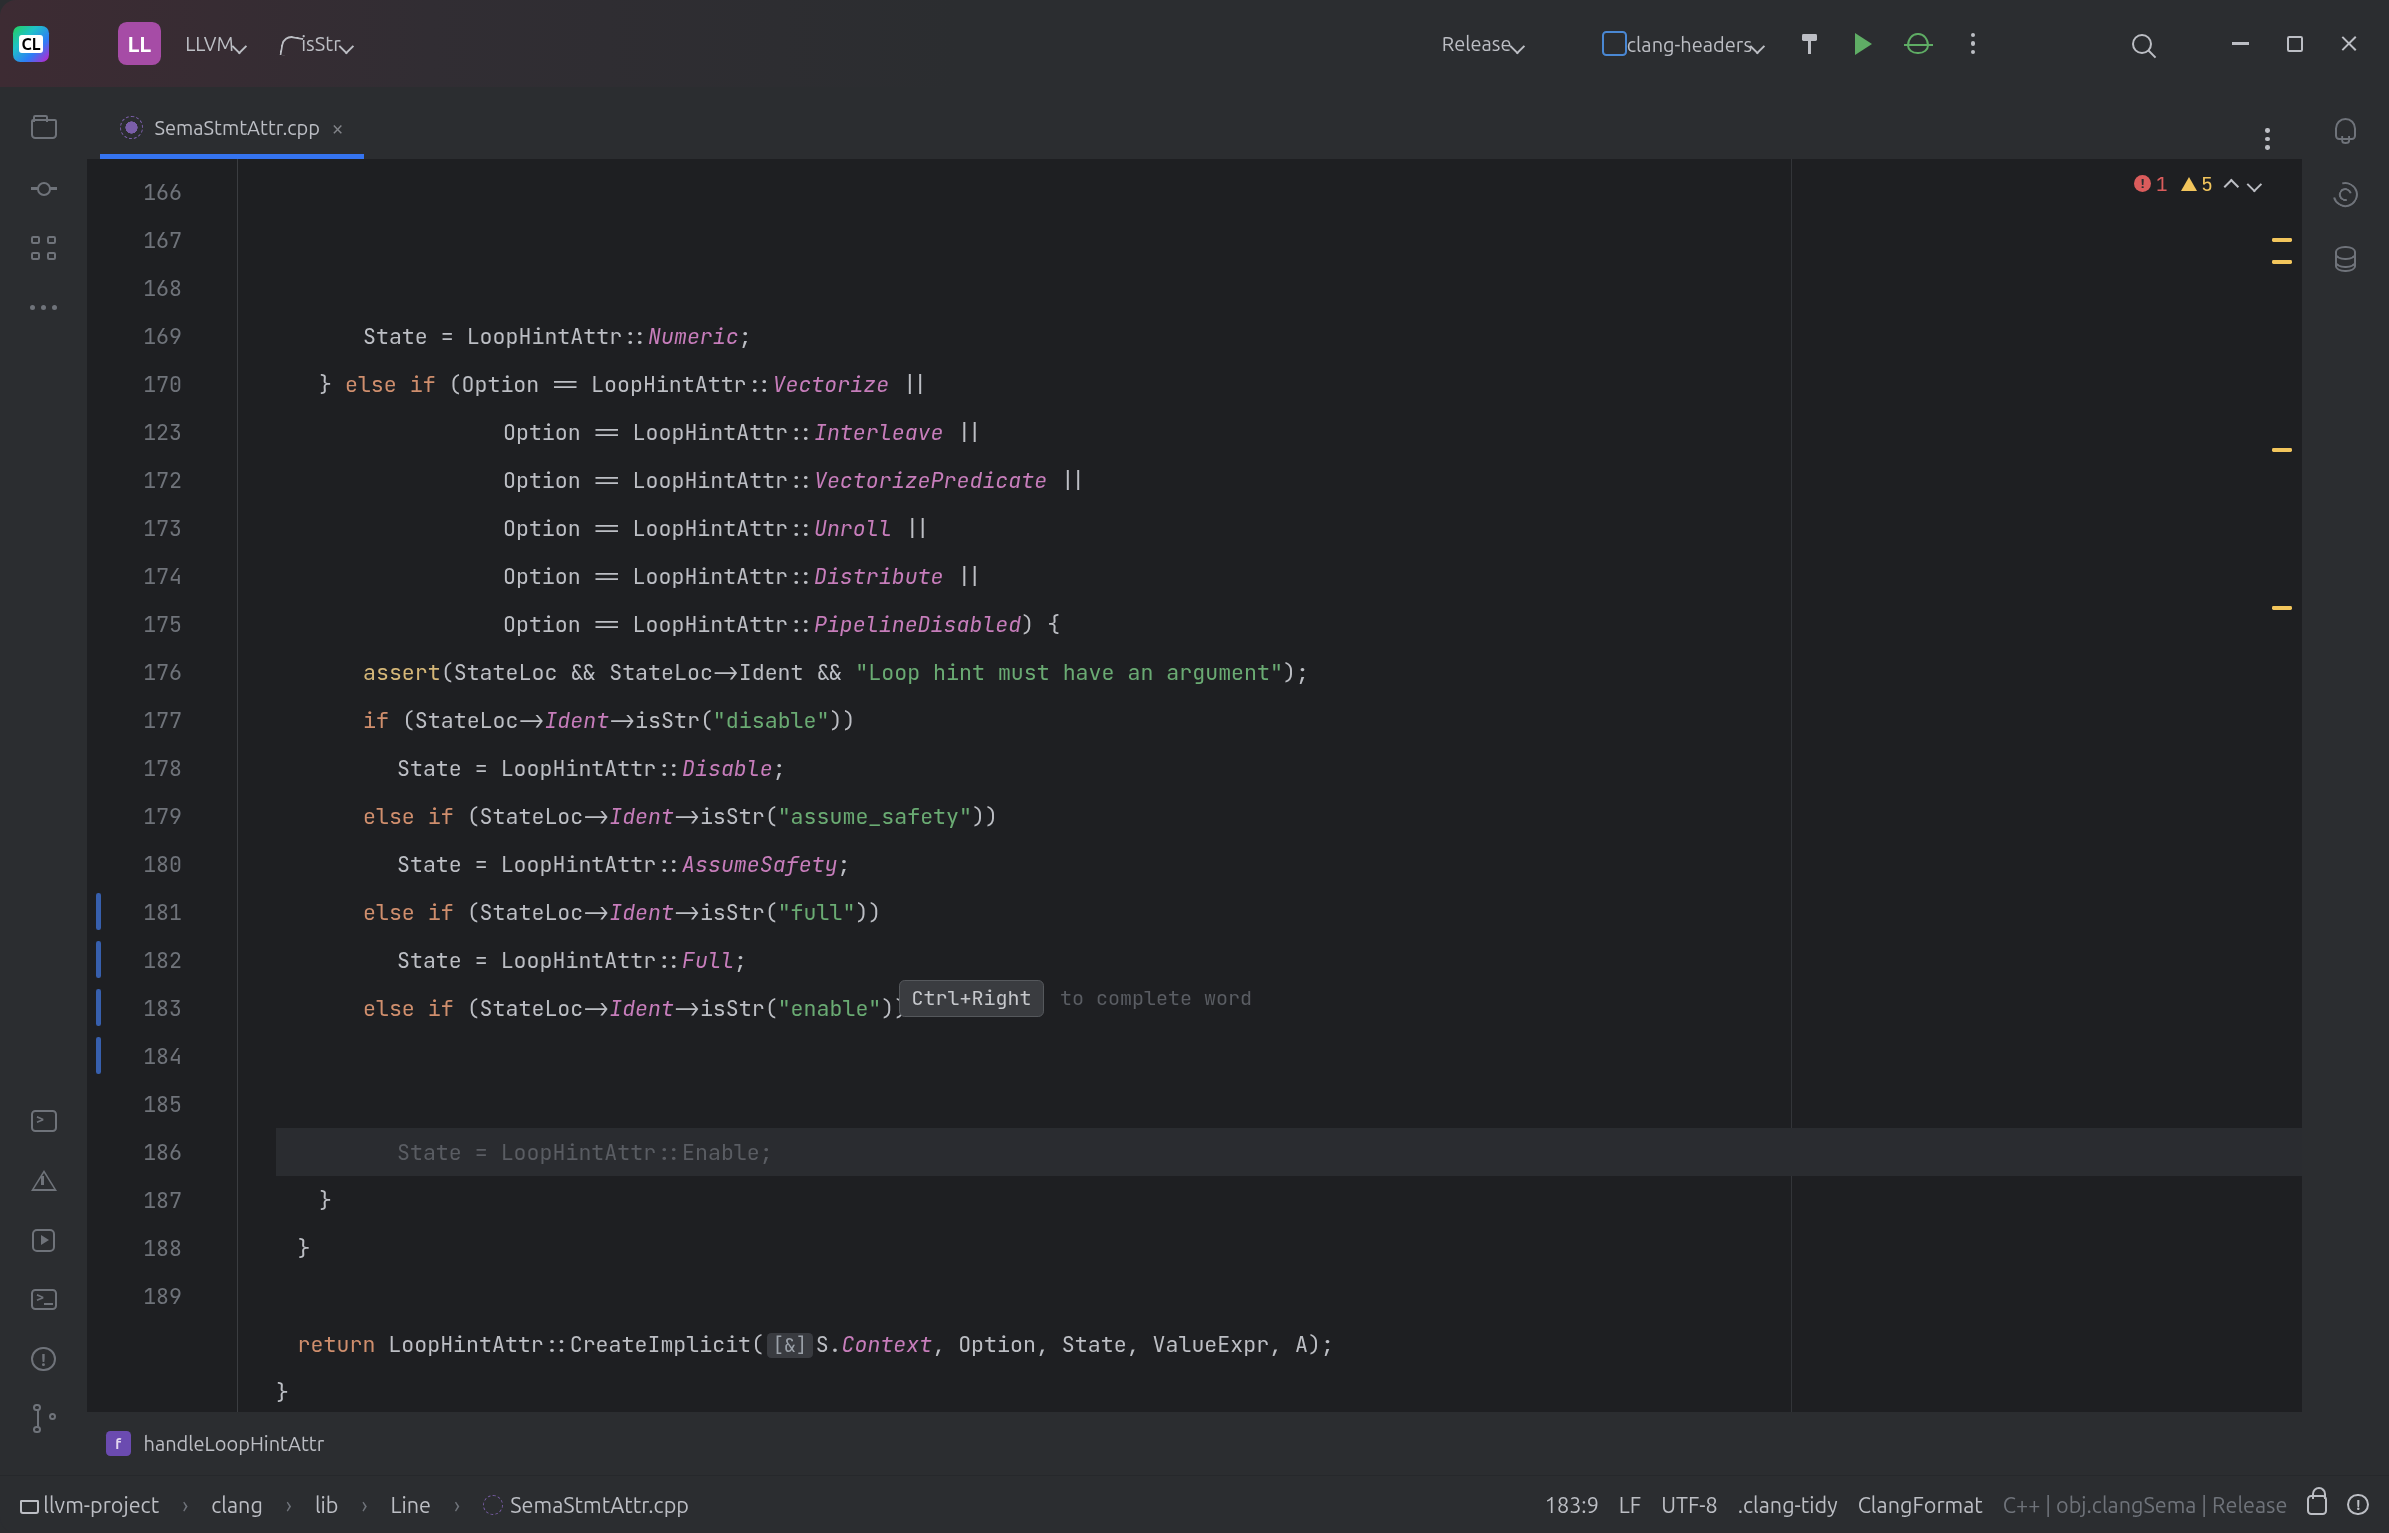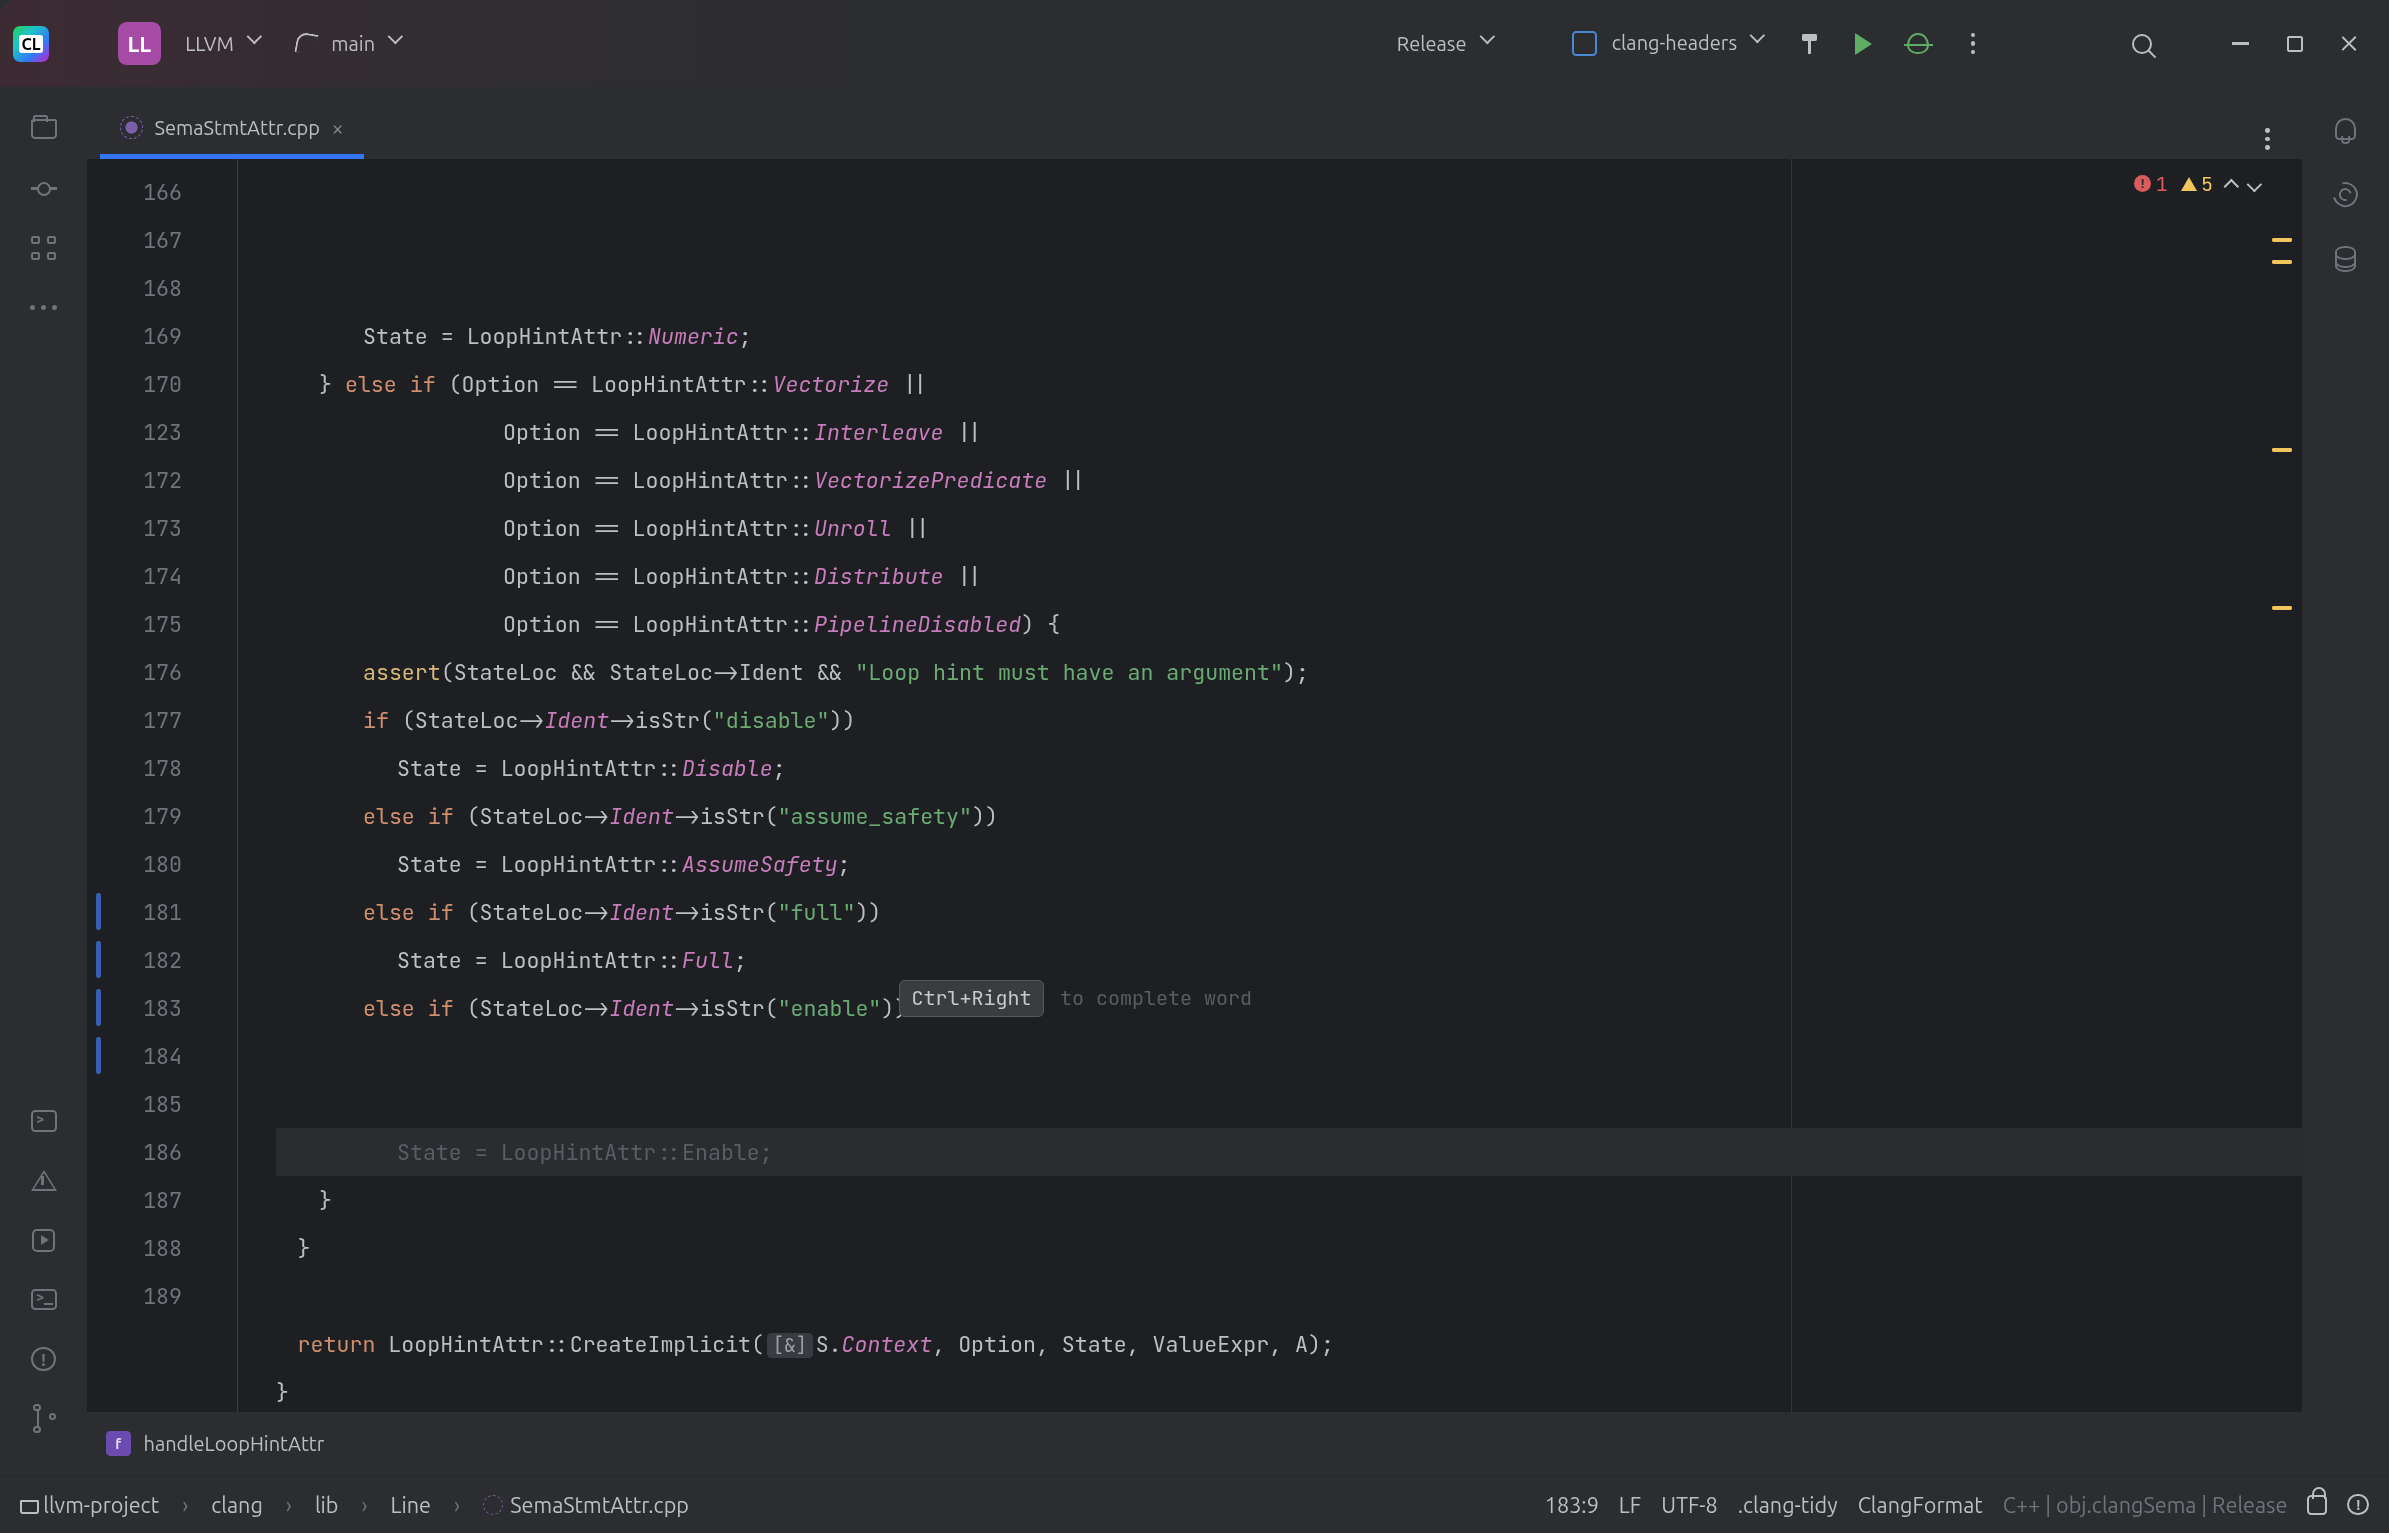--- a/index.html
+++ b/index.html
@@ -49,21 +49,21 @@
     align-items:center;
     padding:0 20px 0 13px;
     background:linear-gradient(90deg,#3d2b33 0%,#312d33 18%,#2b2d30 40%,#2b2d30 100%);
     gap:14.4px;
   }
   .app-icon { width:36px; height:36px; border-radius:7.2px; background:linear-gradient(135deg,#24d05a,#1fc2c8,#2e7cf6,#e61cedd0); display:flex; align-items:center; justify-content:center; font-size:16px; font-weight:700; color:#000; }
   .app-icon span{background:#fff;border-radius:2.9px;padding:0 2.9px;font-size:16px;}
   .hamburger { width:33px; display:flex; flex-direction:column; gap:5.8px; cursor:pointer; padding:5.8px;}
   .hamburger div{height:2.9px;background:var(--text);border-radius:1.4px;}
   .avatar { width:43px; height:43px; border-radius:8.7px; background:var(--avatar); color:#fff; font-weight:600; display:flex; align-items:center; justify-content:center; font-size:21.6px;}
-  .tb-drop { display:flex; align-items:flex-start; gap:15px; padding:5.8px 10px; border-radius:7.2px; color:var(--text); cursor:pointer;}
+  .tb-drop { display:flex; align-items:flex-end; gap:0; padding:5.8px 10px; border-radius:7.2px; color:var(--text); cursor:pointer;}
   .chev { width:13px; height:13px; }
   .chev::before{content:"";display:block;width:8.7px;height:8.7px;border-right:2.2px solid var(--text);border-bottom:2.2px solid var(--text);transform:rotate(45deg);margin-top:-1.4px;}
   .branch-ico{width:20px;height:20px;position:relative;}
   .branch-ico::before{content:"";position:absolute;width:19px;height:19px;border:2.2px solid var(--text);border-right:none;border-bottom:none;border-radius:50% 0 0 0;transform:rotate(10deg);top:1.4px;}
   .tb-spacer{flex:1;}
   .square-ico{width:24.5px;height:24.5px;border:2.2px solid #4a88d4;border-radius:4.3px;}
   .tb-icon-btn{width:40px;height:40px;display:flex;align-items:center;justify-content:center;border-radius:7.2px;cursor:pointer;}
   .play-ico{width:0;height:0;border-left:17.3px solid var(--run-green);border-top:11.5px solid transparent;border-bottom:11.5px solid transparent;}
   .bug-ico{width:21.6px;height:21.6px;border:2.2px solid var(--run-green);border-radius:50% 50% 50% 50% / 60% 60% 40% 40%;position:relative;}
   .bug-ico::before{content:"";position:absolute;left:-5.8px;right:-5.8px;top:50%;height:2.2px;background:var(--run-green);}
@@ -202,21 +202,21 @@
       <div></div>
       <div></div>
     </div>
   <div class="avatar">LL</div>
   <div class="tb-drop">
     <span>LLVM</span>
     <span class="chev"></span>
   </div>
   <div class="tb-drop">
     <span class="branch-ico"></span>
-    <span>main</span>
+    <span>isStr</span>
     <span class="chev"></span>
   </div>
 
   <div class="tb-spacer"></div>
 
   <div class="tb-drop">
     <span>Release</span>
     <span class="chev"></span>
   </div>
   <div style="width:29px"></div>

